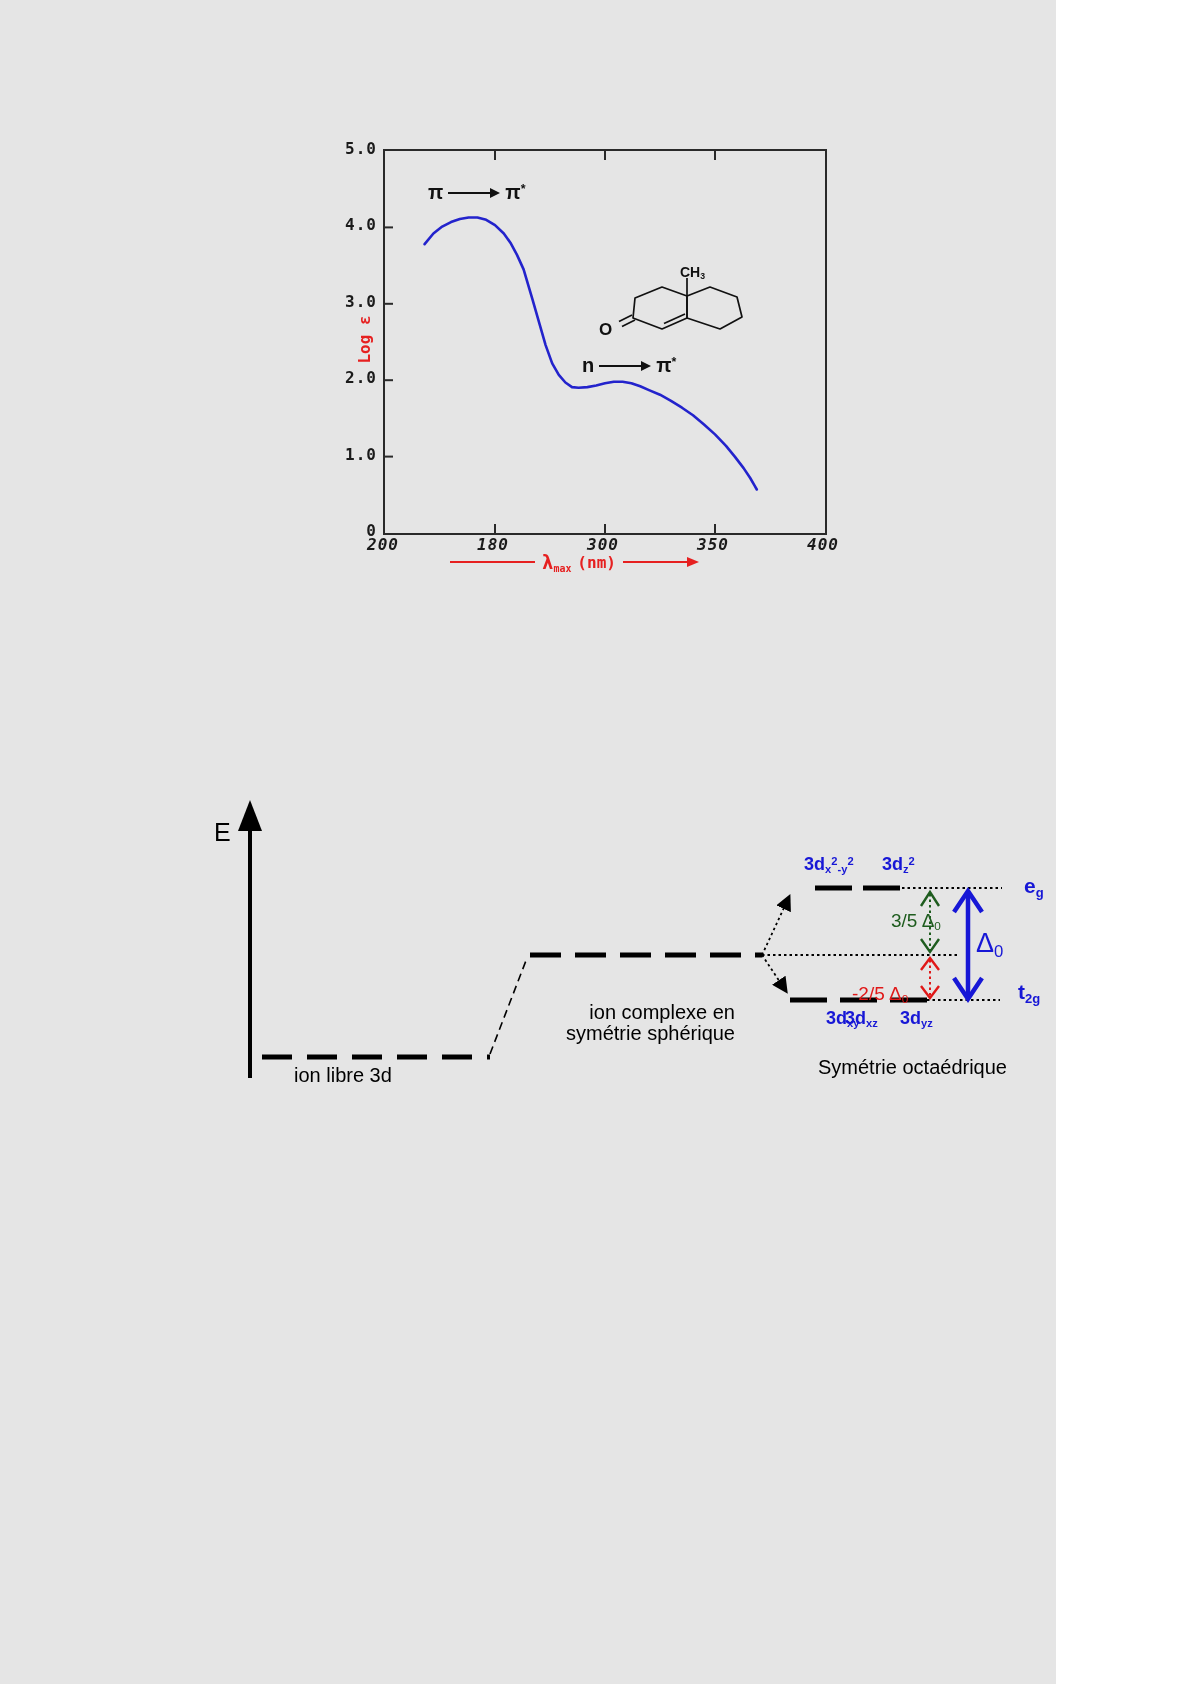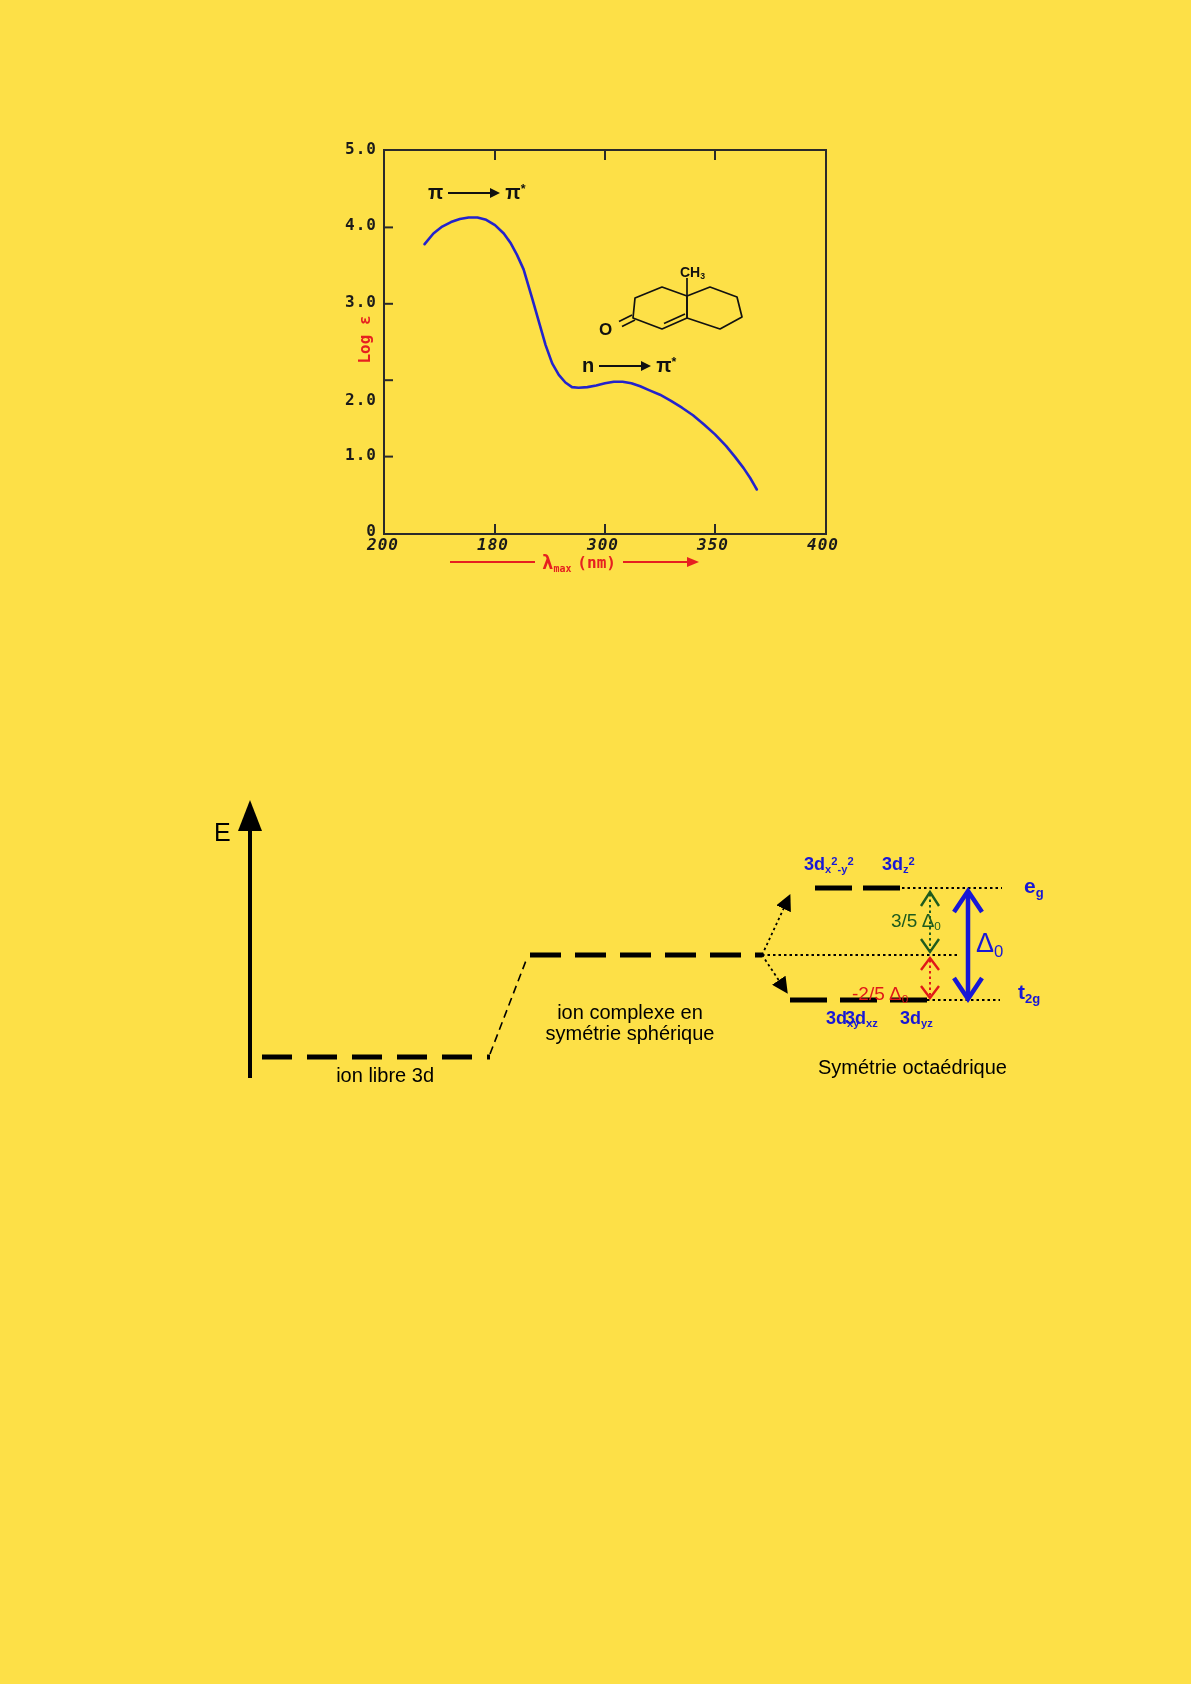--- a/index.html
+++ b/index.html
@@ -1,16 +1,16 @@
 <!DOCTYPE html>
 <html><head>
 <meta charset="utf-8">
 <style>
   html,body{margin:0;padding:0;background:#ffffff;}
-  #page{position:relative;width:1191px;height:1684px;background:#fde047;overflow:hidden;
+  #page{position:relative;width:1056px;height:1684px;background:#e5e5e5;overflow:hidden;
         font-family:"Liberation Sans", sans-serif;color:#000;}
   .abs{position:absolute;}
   .mono{font-family:"DejaVu Sans Mono", monospace;font-weight:700;color:#1a1a1a;}
   
   #plot-frame{left:383px;top:149px;width:440px;height:382px;border:2px solid #2a2a2a;}
   .ytick{left:331px;width:46px;text-align:right;font-size:16px;letter-spacing:1px;}
   .xtick{top:535px;width:60px;text-align:center;font-size:16px;letter-spacing:1px;font-style:italic;}
   #ylabel{left:336px;top:330px;width:56px;text-align:center;color:#e62020;font-size:16px;
           transform:rotate(-90deg);transform-origin:50% 50%;}
   #xlabel-row{left:450px;top:551px;display:flex;align-items:center;color:#e62020;font-size:16px;}
@@ -18,22 +18,22 @@
   .annot{display:flex;align-items:center;gap:5px;font-size:20px;font-weight:700;color:#111;}
   .sub{font-size:0.62em;vertical-align:-0.28em;}
   .sup{font-size:0.62em;vertical-align:0.45em;}
   
   #mol-ch3{left:680px;top:264px;font-size:14px;font-weight:600;color:#111;}
   #mol-o{left:599px;top:320px;font-size:17px;font-weight:600;color:#111;}
   
   .blue{color:#1717d6;}
   .dlabel{font-size:18px;font-weight:700;}
   #e-label{left:214px;top:818px;font-size:25px;}
-  #free-ion{left:294px;top:1064px;width:140px;text-align:right;font-size:20px;}
-  #sphere-label{left:525px;top:1002px;width:210px;text-align:center;font-size:20px;line-height:21px;}
+  #free-ion{left:294px;top:1064px;width:140px;text-align:left;font-size:20px;}
+  #sphere-label{left:525px;top:1002px;width:210px;text-align:right;font-size:20px;line-height:21px;}
   #octa-label{left:818px;top:1056px;font-size:20px;}
   #orb-eg-1{left:804px;top:854px;}
   #orb-eg-2{left:882px;top:854px;}
   #eg-label{left:1024px;top:874px;font-size:21px;font-weight:600;}
   #t2g-label{left:1018px;top:980px;font-size:21px;font-weight:600;}
   #delta0-label{left:976px;top:928px;font-size:27px;font-weight:400;}
   #up-split{left:891px;top:910px;font-size:19px;color:#1e5c1e;}
   #down-split{left:852px;top:960px;font-size:19px;color:#e01818;margin-top:23px;}
   #orb-t2g-0{left:790px;top:1008px;margin-left:36px;} #orb-t2g-1{left:845px;top:1008px;} #orb-t2g-2{left:900px;top:1008px;}
 </style>
@@ -58,21 +58,21 @@
           <line x1="330" y1="0" x2="330" y2="9"></line>
       </g>
       <path id="curve-path" d="M39.6,93.2 L48.4,82.5 L57.2,75.6 L66.0,71.1 L74.8,68.0 L83.6,66.5 L92.4,66.5 L101.2,68.8 L110.0,74.1 L118.8,82.5 L125.4,91.7 L132.0,103.9 L138.6,118.4 L147.4,148.2 L154.0,171.1 L160.6,194.1 L167.2,212.4 L173.8,223.9 L180.4,231.5 L187.0,236.1 L193.6,236.8 L202.4,236.1 L211.2,234.5 L220.0,232.3 L228.8,230.7 L237.6,230.7 L246.4,232.3 L255.2,235.3 L264.0,239.1 L275.0,243.7 L286.0,249.8 L297.0,256.7 L308.0,264.3 L319.0,273.5 L330.0,283.4 L341.0,294.9 L349.8,305.6 L358.6,317.1 L365.2,327.0 L369.6,334.6 L371.8,338.5" fill="none" stroke="#2323cc" stroke-width="2.6" stroke-linejoin="round" stroke-linecap="round"></path>
     </svg>
   </div>
 
   <div id="ytick-box">
       <div class="abs mono ytick" style="top: 139px;">5.0</div>
       <div class="abs mono ytick" style="top: 215.4px;">4.0</div>
       <div class="abs mono ytick" style="top: 291.8px;">3.0</div>
-      <div class="abs mono ytick" style="top: 368.2px; margin-top: 22px;">2.0</div>
+      <div class="abs mono ytick" style="top: 368.2px;">2.0</div>
       <div class="abs mono ytick" style="top: 444.6px;">1.0</div>
       <div class="abs mono ytick" style="top: 521px;">0</div>
     </div>
   <div id="xtick-box">
       <div class="abs mono xtick" style="left: 353px;">200</div>
       <div class="abs mono xtick" style="left: 463px;">180</div>
       <div class="abs mono xtick" style="left: 573px;">300</div>
       <div class="abs mono xtick" style="left: 683px;">350</div>
       <div class="abs mono xtick" style="left: 793px;">400</div>
     </div>

